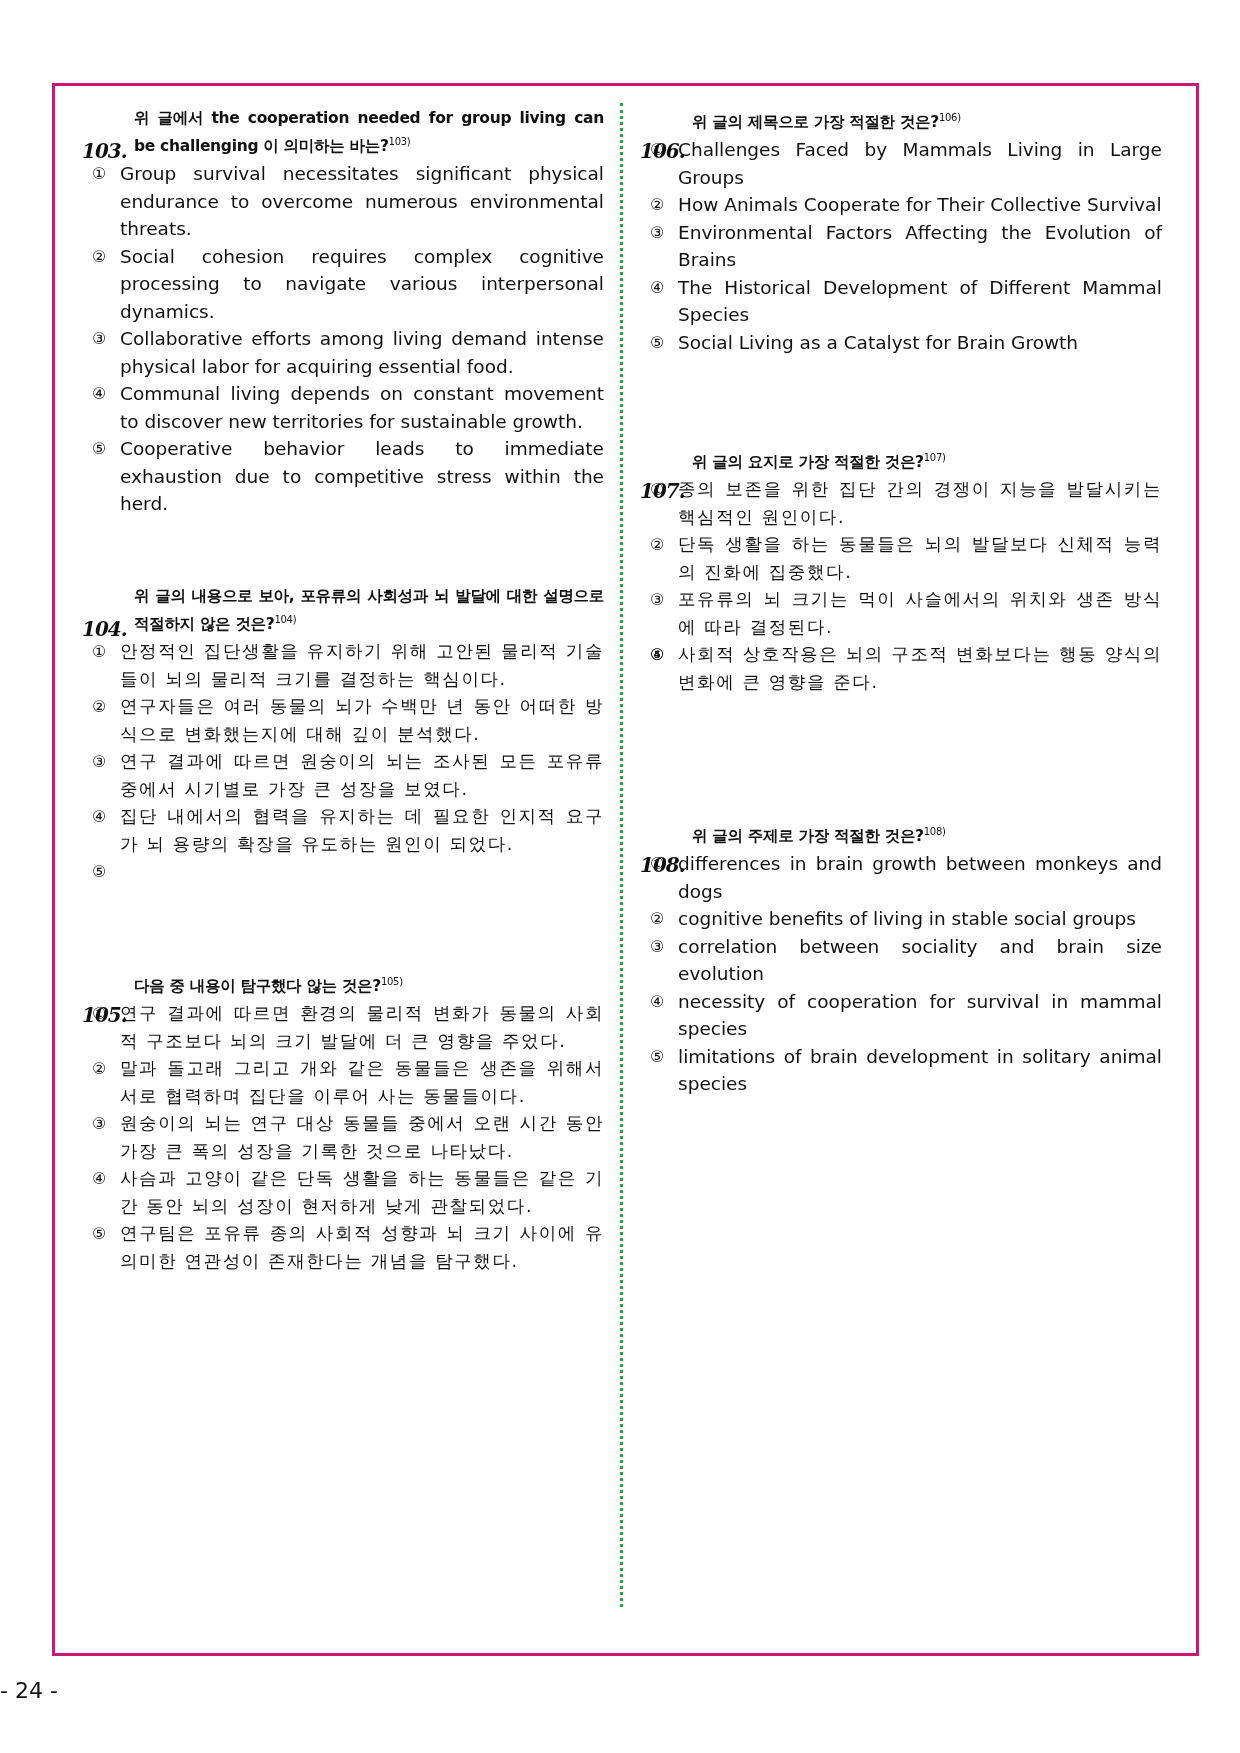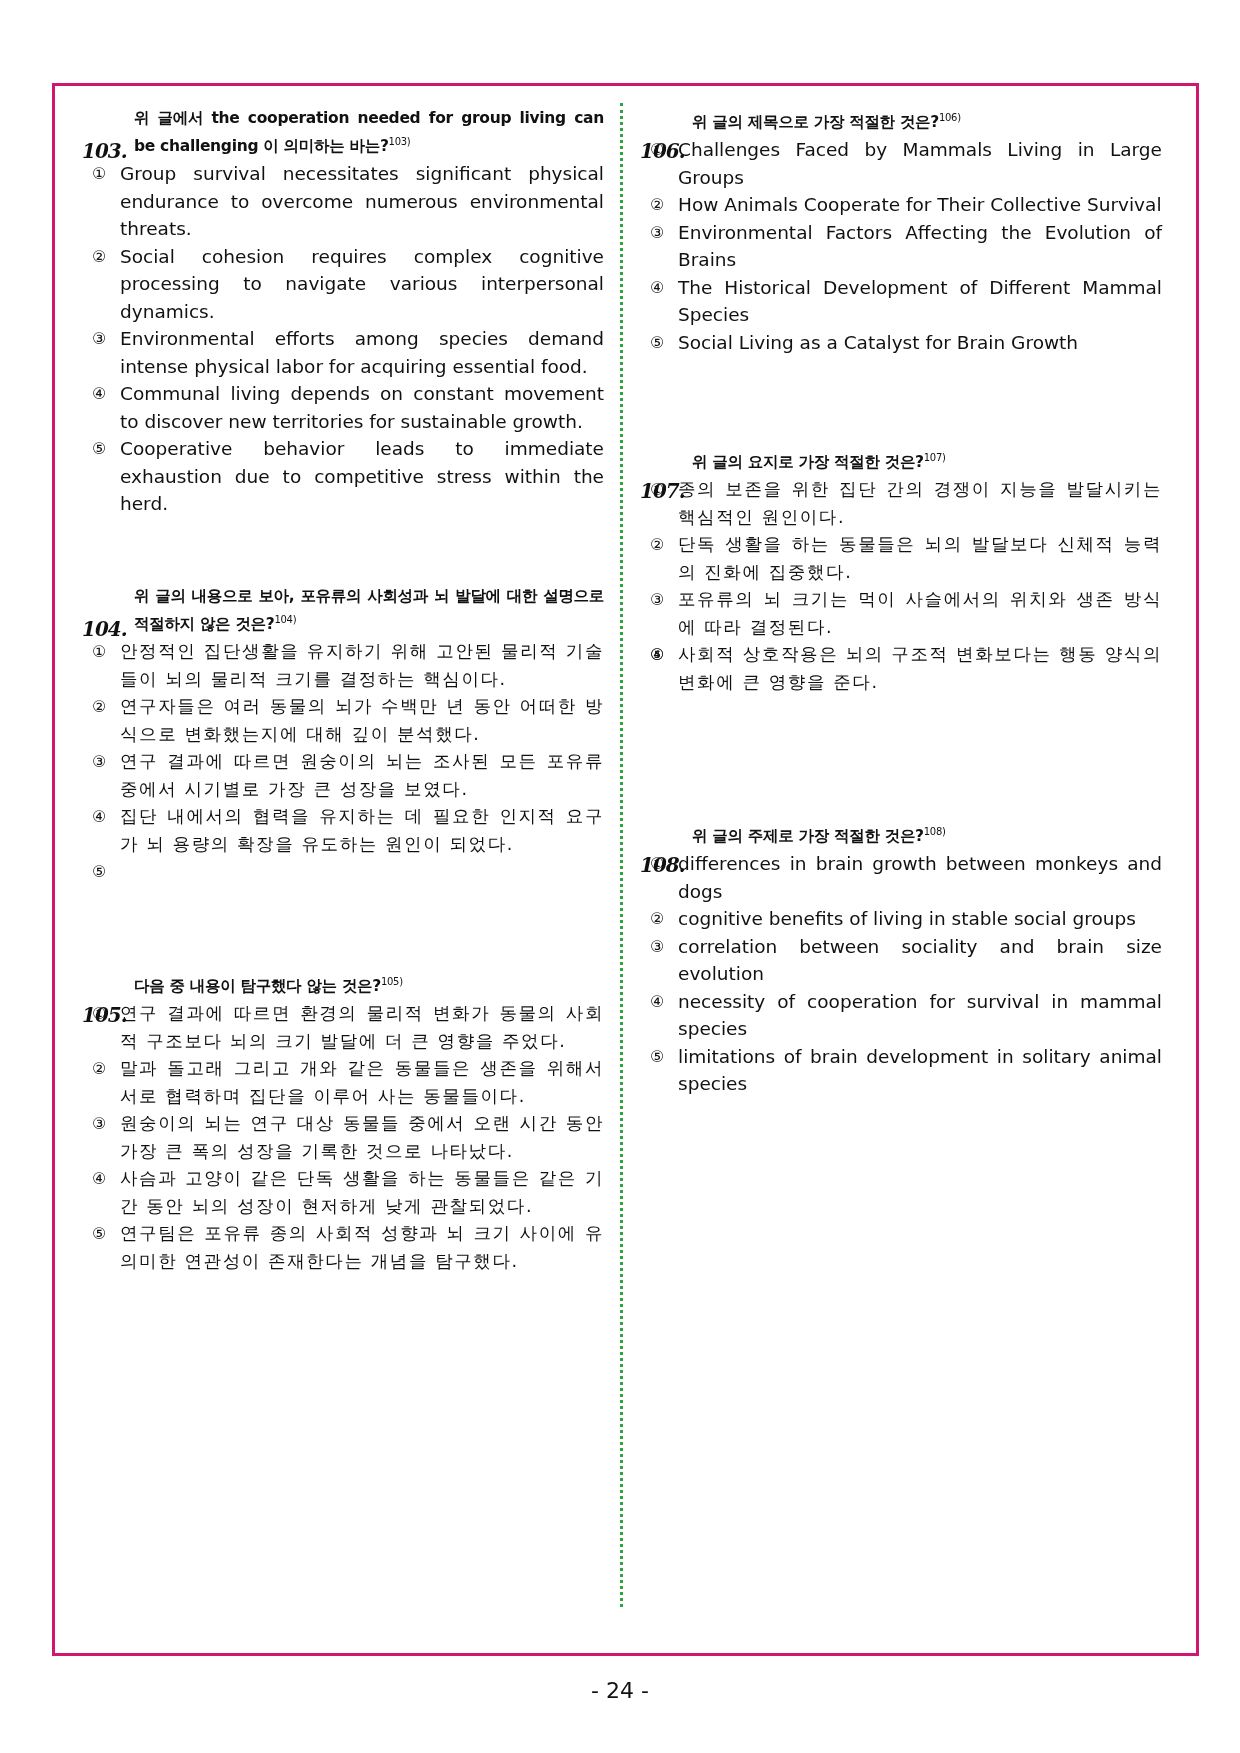--- a/index.html
+++ b/index.html
@@ -16,40 +16,40 @@
   .q-head { position:relative; padding-left:52px; font-size:15.5px; line-height:24px;
             font-weight:bold; letter-spacing:-0.3px; text-align:justify; }
   .q-num { position:absolute; left:0; top:-3px; font-family:"DejaVu Serif","Liberation Serif",serif;
            font-style:italic; font-weight:bold; font-size:20px; letter-spacing:-1px;margin-top:36px; }
   .q-head .ref { font-size:10px; vertical-align:super; font-weight:normal;margin-top:12px; }
   .opts { margin:2px 0 0 0; padding:0; list-style:none; }
   .opt { position:relative; padding-left:38px; font-size:18.5px; line-height:27.5px;
          text-align:justify; text-align-last:left; }
   .opt.ko { font-size:17.5px; letter-spacing:1.6px; }
   .opt .mark { position:absolute; left:10px; top:0; font-size:16px; }
-  .page-num { position:absolute; left:0; width:1240px; top:1678px; text-align:center;
+  .page-num { position:absolute; left:0; width:1240px; top:1678px; 
               font-size:22px; color:#111; }
 </style>
 </head>
 <body>
 
 <div class="frame"></div>
 <div class="divider"></div>
 
 <div class="col left">
 
   <div class="q" style="top:-10px;">
     <div class="q-head">
       <span class="q-num">103.</span>
       <span>위 글에서 the cooperation needed for group living can be challenging 이 의미하는 바는?</span><span class="ref">103)</span>
     </div>
     <ul class="opts">
       <li class="opt"><span class="mark">①</span><span>Group survival necessitates significant physical endurance to overcome numerous environmental threats.</span></li>
       <li class="opt"><span class="mark">②</span><span>Social cohesion requires complex cognitive processing to navigate various interpersonal dynamics.</span></li>
-      <li class="opt"><span class="mark">③</span><span>Environmental efforts among species demand intense physical labor for acquiring essential food.</span></li>
+      <li class="opt"><span class="mark">③</span><span>Collaborative efforts among living demand intense physical labor for acquiring essential food.</span></li>
       <li class="opt"><span class="mark">④</span><span>Communal living depends on constant movement to discover new territories for sustainable growth.</span></li>
       <li class="opt"><span class="mark">⑤</span><span>Cooperative behavior leads to immediate exhaustion due to competitive stress within the herd.</span></li>
     </ul>
   </div>
 
   <div class="q" style="top:468px;">
     <div class="q-head">
       <span class="q-num">104.</span>
       <span>위 글의 내용으로 보아, 포유류의 사회성과 뇌 발달에 대한 설명으로 적절하지 않은 것은?</span><span class="ref">104)</span>
     </div>

